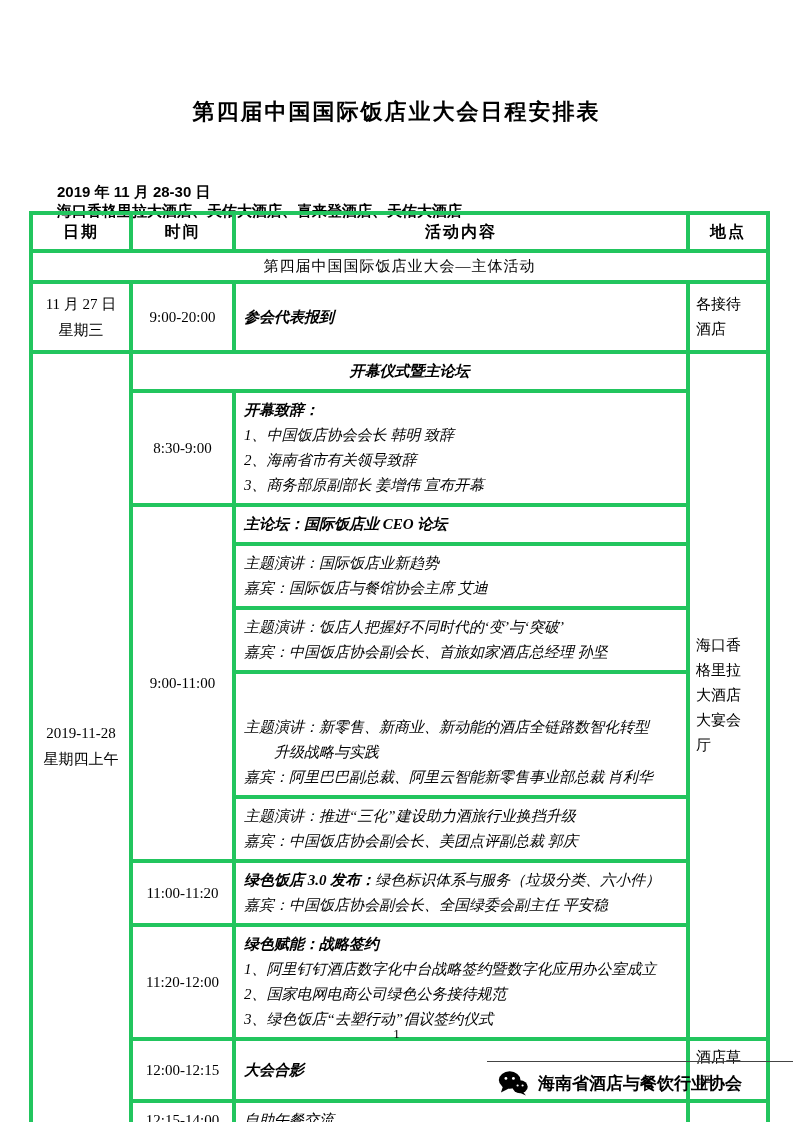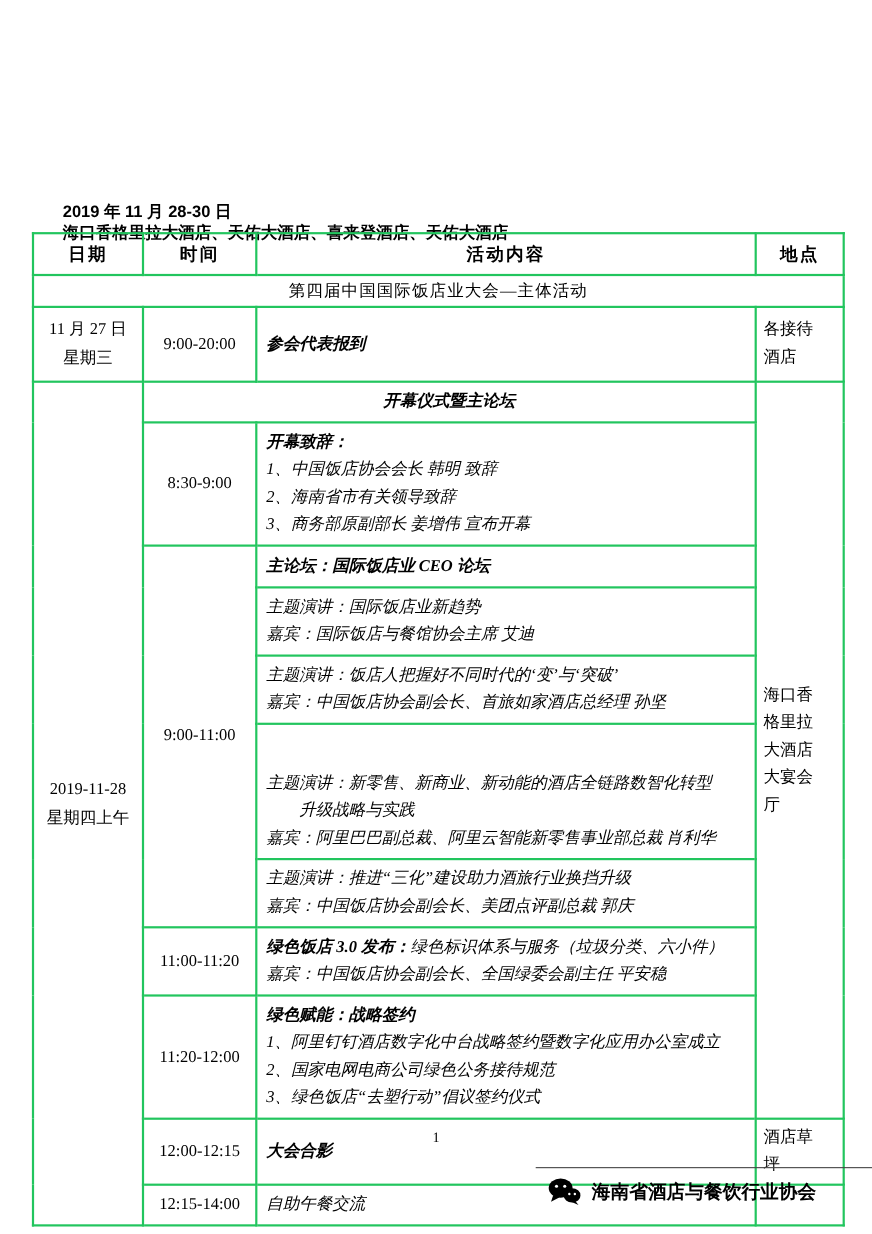--- a/index.html
+++ b/index.html
@@ -17,21 +17,21 @@
   .subtitle-row {
     position:absolute; top:183px; left:57px; width:680px;
     display:flex; justify-content:space-between; align-items:baseline;
     font-family:"Liberation Sans","DejaVu Sans",sans-serif;
     font-size:15px; font-weight:700;flex-direction:column;
   }
   table.schedule {
     position:absolute; top:211px; left:29px; width:737px;
     border-collapse:collapse; table-layout:fixed; font-size:15px;
   }
-  .schedule th, .schedule td { border:2px solid #22c55e; vertical-align:middle; }
+  .schedule th, .schedule td { border:4px solid #22c55e; vertical-align:middle; }
   .schedule th {
     font-family:"Liberation Sans","DejaVu Sans",sans-serif;
     font-size:16px; font-weight:700; text-align:center; letter-spacing:2px;
   }
   .section-cell { text-align:center; letter-spacing:1px; padding:4px 2px; }
   .datec { text-align:center; white-space:pre-line; line-height:26px; padding:7px; }
   .time  { text-align:center; padding:2px; }
   .content { text-align:left; padding:5px 8px; line-height:25px;font-style:italic; }
   .loc   { text-align:left; padding:4px 17px 4px 6px; line-height:25px; }
   .b { font-weight:700; }
@@ -53,20 +53,21 @@
     font-size:17px; font-weight:700;
   }
   .wechat { display:inline-block; width:30px; height:26px; }
   .wechat svg { width:100%; height:100%; display:block; }
 </style>
 </head>
 <body>
 
 <div class="page">
 
+  <h1 class="doc-title">第四届中国国际饭店业大会日程安排表</h1>
 
   <div class="subtitle-row">
     <span>2019 年 11 月 28-30 日</span>
     <span>海口香格里拉大酒店、天佑大酒店、喜来登酒店、天佑大酒店</span>
   </div>
 
   <table class="schedule">
     <colgroup>
       <col style="width:100px">
         <col style="width:103px">

